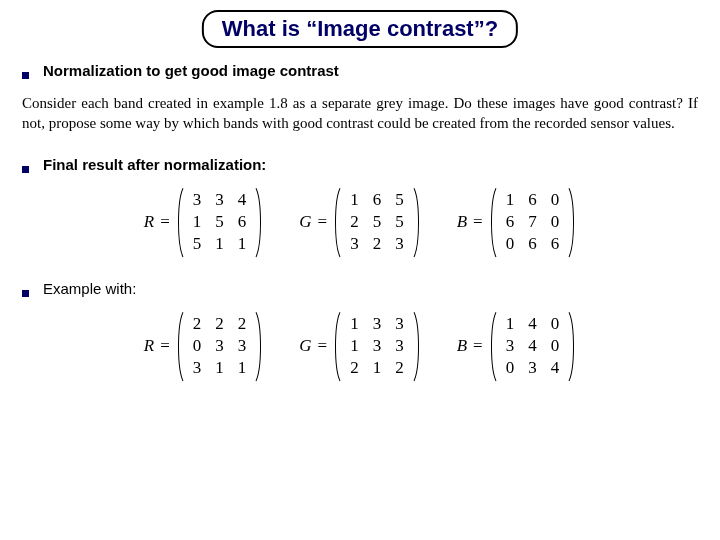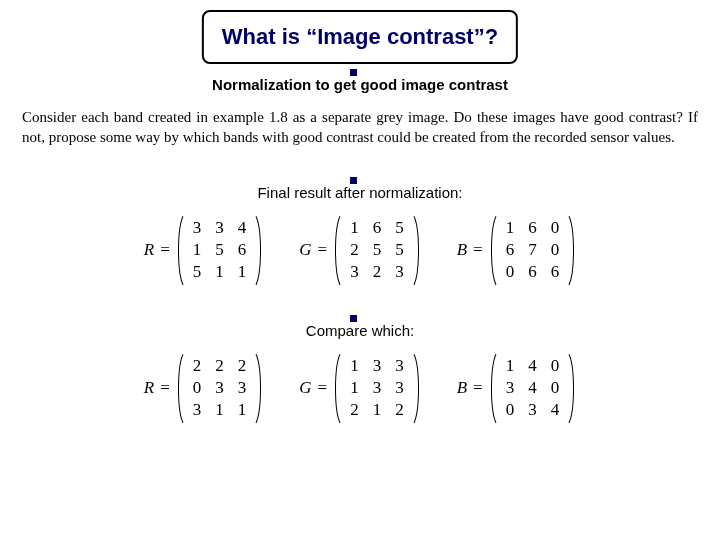--- a/index.html
+++ b/index.html
@@ -18,40 +18,39 @@
     width: 720px;
     height: 540px;
     box-sizing: border-box;
   }
   .title-box {
     position: absolute;
     top: 10px;
     left: 50%;
     transform: translateX(-50%);
     border: 2px solid #000;
-    border-radius: 8px;
-    padding: 12px 18px;
+    border-radius: 16px;
+    padding: 4px 18px;
   }
   .title-text {
     font-weight: bold;
     font-size: 22px;
     color: #000066;
     white-space: nowrap;
   }
   .content {
     position: absolute;
     top: 62px;
     left: 22px;
     right: 22px;
   }
   .bullet-row {
     display: flex;
-    align-items: center;
+    align-items: flex-end;
     margin-bottom: 4px;
-    flex-direction: column;
   }
   .bullet-sq {
     width: 7px;
     height: 7px;
     background: #000066;
     flex: 0 0 7px;
     margin-top: 7px;
     margin-right: 14px;
   }
   .bullet-text {
@@ -64,20 +63,21 @@
   .problem {
     font-family: Georgia, 'Times New Roman', Times, serif;
     font-size: 15px;
     color: #000;
     margin: 14px 0 22px 0;
     line-height: 1.35;
     text-align: justify;
   }
   .gap-above {
     margin-top: 8px;
+    font-weight: bold;
   }
   
   .matrix-row {
     display: flex;
     align-items: center;
     justify-content: center;
     gap: 36px;
     font-family: Georgia, 'Times New Roman', Times, serif;
     font-size: 17px;
     color: #000;
@@ -247,21 +247,21 @@
               <svg viewBox="0 0 8 60" preserveAspectRatio="none">
                 <path d="M1 1 C7 12 7 48 1 59" stroke="#000" fill="none" stroke-width="1"></path>
               </svg>
             </span>
         </span>
       </div>
     </div>
 
     <div class="bullet-row">
       <span class="bullet-sq"></span>
-      <span class="bullet-text">Compare which:</span>
+      <span class="bullet-text">Example with:</span>
     </div>
 
     <div class="matrix-row">
       <div class="mat-block">
         <span class="mat-label">R</span>
         <span class="eqsign">=</span>
         <span class="paren">
           <span class="paren-edge">
               <svg viewBox="0 0 8 60" preserveAspectRatio="none">
                 <path d="M7 1 C1 12 1 48 7 59" stroke="#000" fill="none" stroke-width="1"></path>

